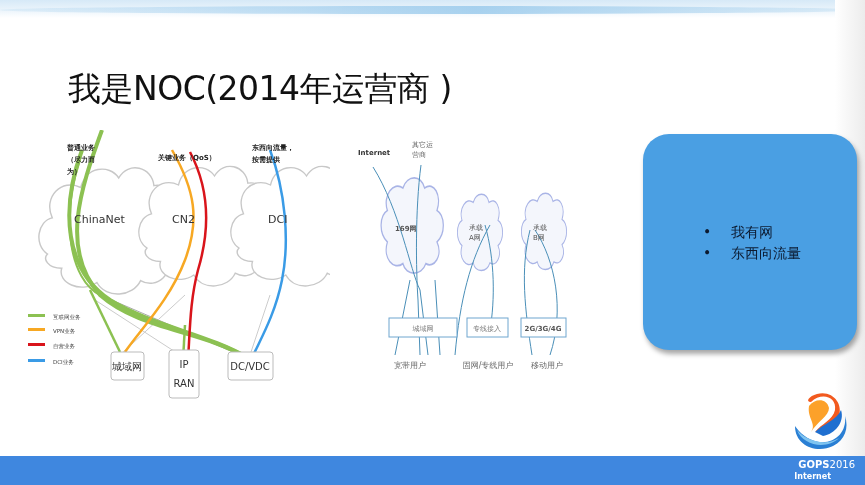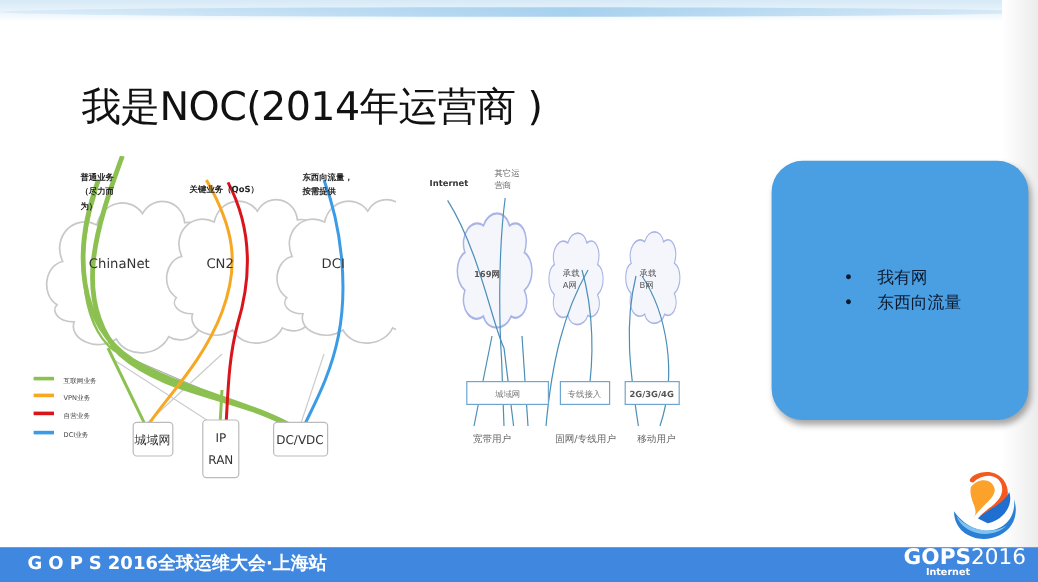--- a/index.html
+++ b/index.html
@@ -24,21 +24,21 @@
     background: #4a9fe3; border-radius: 26px; box-shadow: 2px 4px 5px rgba(0,0,0,0.35); }
   .callout ul { list-style: none; position: absolute; left: 60px; top: 88px; }
   .callout li { font-family: "DejaVu Serif", serif; font-size: 14px; color: #0c1a30; line-height: 21px; position: relative; padding-left: 28px; }
   .callout li .bullet { position: absolute; left: 0; top: 0; }
 
   .footer { position: absolute; left: 0; top: 456px; width: 865px; height: 29px; background: #3f87df; }
   .footer-text { position: absolute; left: 23px; top: 4px; color: #fff; font-size: 15px; font-weight: bold;
     font-family: "DejaVu Sans", sans-serif; }
   .footer-text .sp { letter-spacing: 5px; }
   .footer-brand { position: absolute; right: 10px; top: 2px; text-align: center; color: #fff; }
-  .footer-brand .b1 { font-size: 18px; font-weight: bold; line-height: 14px; margin-left: 28px; }
+  .footer-brand .b1 { font-size: 10px; font-weight: bold; line-height: 14px; margin-left: 28px; }
   .footer-brand .b1 span { font-weight: normal; }
   .footer-brand .b2 { font-size: 8px; font-weight: bold; line-height: 10px; }
   .logo { position: absolute; left: 787px; top: 388px; width: 66px; height: 66px; }
 </style>
 </head>
 <body>
 
 <div class="slide">
   <div class="top-wave"></div>
   <div class="right-shade"></div>
@@ -180,19 +180,18 @@
 
   <svg class="logo" viewBox="0 0 66 66">
     <path d="M8,38 C8,58 30,66 46,58 C58,52 62,40 58,28 C60,44 48,56 32,54 C20,52 12,44 8,38 Z" fill="#2a7fd4"></path>
     <path d="M10,42 C16,58 40,62 52,50 C40,58 20,54 10,42 Z" fill="#7fc4f0"></path>
     <path d="M24,14 C34,4 50,8 48,22 C46,32 34,36 28,44 C36,40 46,36 52,28 C56,16 46,2 30,6 C22,8 18,14 24,14 Z" fill="#f25a1f"></path>
     <path d="M22,18 C28,10 40,10 42,20 C42,28 30,34 24,44 C30,36 20,30 22,18 Z" fill="#fca12a"></path>
     <path d="M28,44 C36,36 50,32 54,22 C58,34 48,46 36,48 Z" fill="#1f6fd0"></path>
   </svg>
 
   <div class="footer">
-    <div class="footer-text"><span class="sp">GOPS</span><span>2016全球运维大会·上海站</span></div>
     <div class="footer-brand">
       <div class="b1"><b>GOPS</b><span>2016</span></div>
       <div class="b2">Internet</div>
     </div>
   </div>
 </div>
 
 </body></html>

